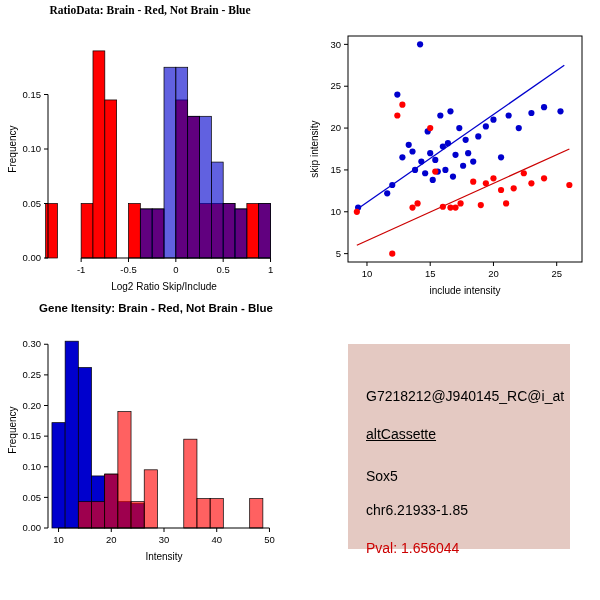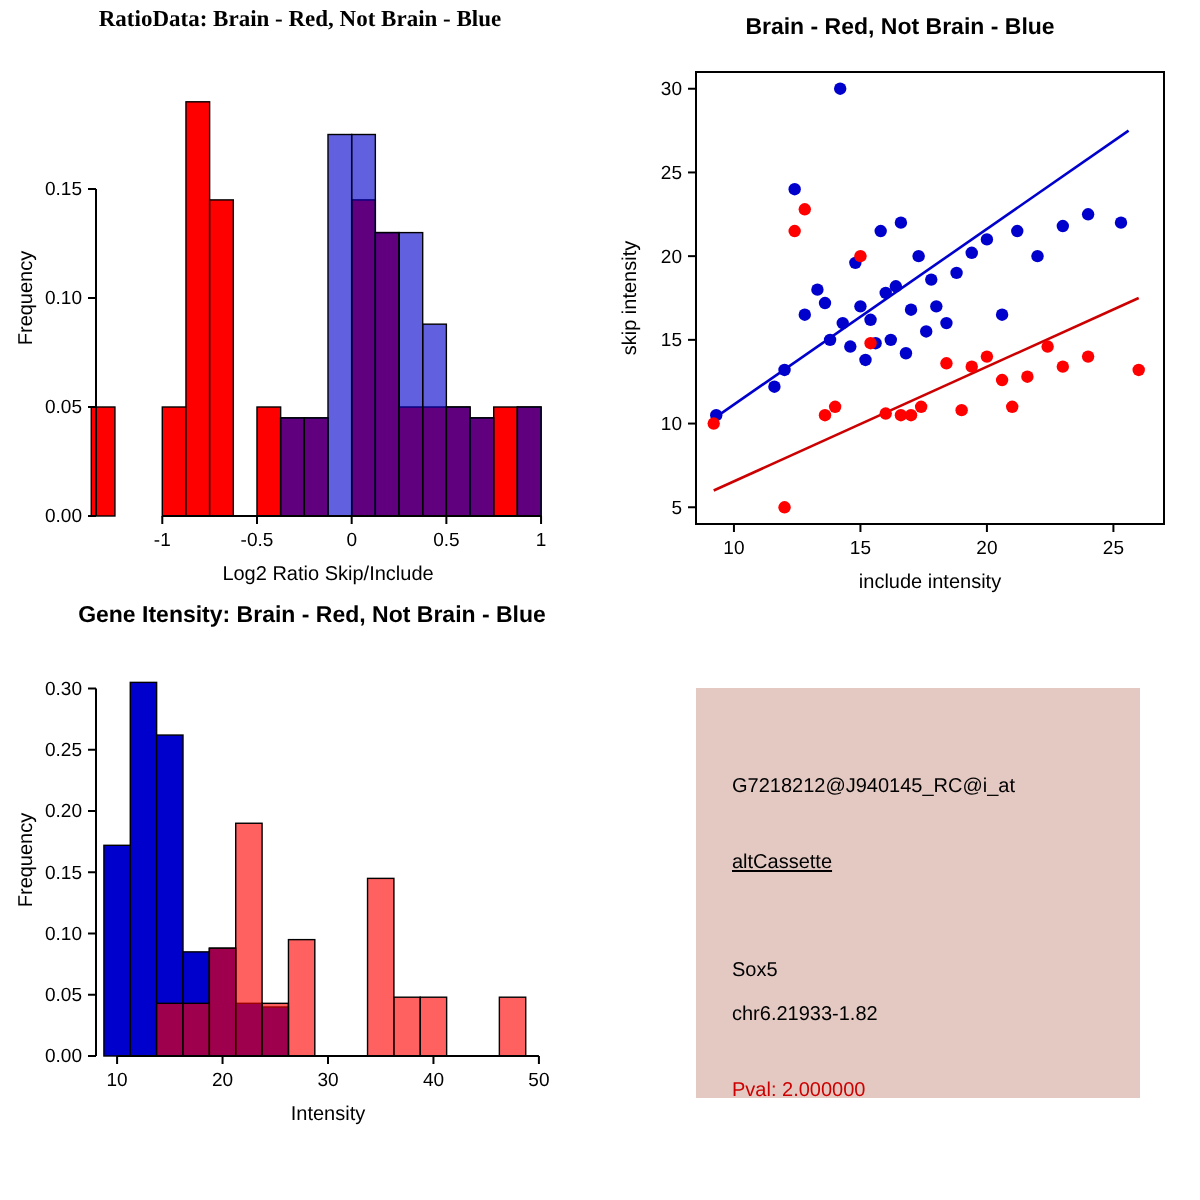--- a/index.html
+++ b/index.html
@@ -35,21 +35,21 @@
     position: absolute;
     background: #e4c9c2;
     left: 348px;
     top: 344px;
     width: 222px;
     height: 205px;
   }
   .info-line {
     position: absolute;
     left: 18px;
-    font-size: 10px;
+    font-size: 14px;
     color: #000000;
     white-space: nowrap;
   }
   .info-line.pval { color: #cc0000; }
 </style>
 </head>
 <body>
 
 <div class="panel" style="left:0px; top:0px; width:300px; height:300px;">
   <div class="panel-title" style="position:absolute; left:0; top:4px; width:300px;font-family:Liberation Serif, serif;">RatioData: Brain - Red, Not Brain - Blue</div>
@@ -98,21 +98,20 @@
       <line x1="223.18367346938774" y1="258" x2="223.18367346938774" y2="262" stroke="#000" stroke-width="1"></line>
       <text x="223.18367346938774" y="273" text-anchor="middle" class="tick-label">0.5</text>
       <line x1="270.53061224489795" y1="258" x2="270.53061224489795" y2="262" stroke="#000" stroke-width="1"></line>
       <text x="270.53061224489795" y="273" text-anchor="middle" class="tick-label">1</text>
       <text x="164" y="290" text-anchor="middle" class="axis-label">Log2 Ratio Skip/Include</text>
       <text x="16" y="149" text-anchor="middle" class="axis-label" transform="rotate(-90 16 149)">Frequency</text>
     </svg>
 </div>
 
 <div class="panel" style="left:300px; top:0px; width:300px; height:300px;">
-  <div class="panel-title" style="position:absolute; left:0; top:8px; width:300px;">Brain - Red, Not Brain - Blue</div>
   <svg id="svg-scatter" width="300" height="300">
       <rect x="48" y="36" width="234" height="226" fill="none" stroke="#000000" stroke-width="1"></rect>
       <clipPath id="svg-scatter-clip">
         <rect x="48" y="36" width="234" height="226"></rect>
       </clipPath>
       <line x1="58.11891891891893" y1="208.42962962962963" x2="264.2918918918919" y2="65.2962962962963" stroke="#0000cd" stroke-width="1.3" clip-path="url(#svg-scatter-clip)"></line>
       <line x1="56.854054054054046" y1="245.25925925925927" x2="269.35135135135135" y2="149" stroke="#cc0000" stroke-width="1.3" clip-path="url(#svg-scatter-clip)"></line>
       <circle cx="58.11891891891893" cy="207.5925925925926" r="3.1" fill="#0000cd"></circle>
       <circle cx="87.21081081081081" cy="193.36296296296297" r="3.1" fill="#0000cd"></circle>
       <circle cx="92.27027027027027" cy="184.9925925925926" r="3.1" fill="#0000cd"></circle>
@@ -245,16 +244,16 @@
       <line x1="269.4545454545455" y1="244" x2="269.4545454545455" y2="248" stroke="#000" stroke-width="1"></line>
       <text x="269.4545454545455" y="259" text-anchor="middle" class="tick-label">50</text>
       <text x="164" y="276" text-anchor="middle" class="axis-label">Intensity</text>
       <text x="16" y="146" text-anchor="middle" class="axis-label" transform="rotate(-90 16 146)">Frequency</text>
     </svg>
 </div>
 
 <div class="info-box">
   <div class="info-line" style="top:44px;">G7218212@J940145_RC@i_at</div>
   <div class="info-line" style="top:82px;text-decoration:underline;">altCassette</div>
-  <div class="info-line" style="top:136px;">Sox5</div>
-  <div class="info-line" style="top:158px;">chr6.21933-1.82</div>
-  <div class="info-line pval" style="top:196px;">Pval: 2.000000</div>
+  <div class="info-line" style="top:124px;">Sox5</div>
+  <div class="info-line" style="top:158px;">chr6.21933-1.85</div>
+  <div class="info-line pval" style="top:196px;">Pval: 1.656044</div>
 </div>
 
 </body></html>

